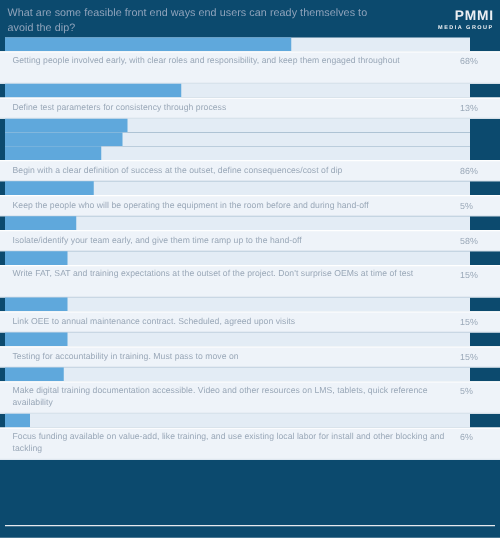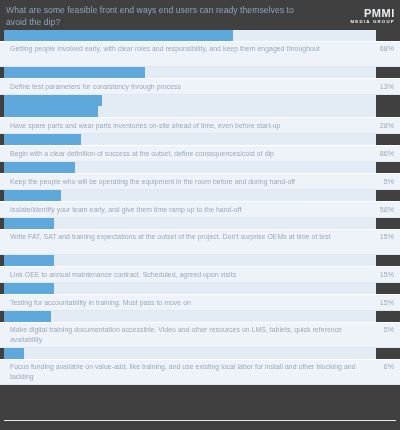--- a/index.html
+++ b/index.html
@@ -12,21 +12,21 @@
     background: #ffffff;
     font-family: "Liberation Sans", sans-serif;
     overflow: hidden;
     position: relative;
   }
 
   #chart-root {
     width: 400px;
     height: 430px;
     position: relative;
-    background: #404040;
+    background: #0c4a6e;
     box-sizing: border-box;
   }
 
   
   .header {
     position: relative;
     padding: 4px 6px 2px 6px;
     height: 30px;
     box-sizing: border-box;
   }
@@ -103,21 +103,21 @@
     line-height: 9.6px;
     color: #9aa8b8;
     flex: 1;
     padding-right: 8px;
     letter-spacing: 0.04px;
   }
   .row-value {
     font-size: 7.1px;
     color: #9aa8b8;
     width: 26px;
-    text-align: right;
+    text-align: left;
     flex: none;
     letter-spacing: 0.04px;
   }
 
   .tall .row-label-band { min-height: 26px; align-items: flex-start; }
   .tall .row-value { padding-top: 1px; }
 
   .footer-rule {
     position: absolute;
     left: 4px;
@@ -161,24 +161,20 @@
       </div>
       <div class="row">
         <div class="bar-track">
           <div class="bar-fill" style="width: 97.6314px;"></div>
         </div>
       </div>
       <div class="row">
         <div class="bar-track">
           <div class="bar-fill" style="width: 94.2648px;"></div>
         </div>
-        <div class="row-label-band">
-          <div class="row-label">Have spare parts and wear parts inventories on-site ahead of time, even before start-up</div>
-          <div class="row-value">28%</div>
-        </div>
       </div>
       <div class="row">
         <div class="bar-track">
           <div class="bar-fill" style="width: 77.4318px;"></div>
         </div>
         <div class="row-label-band">
           <div class="row-label">Begin with a clear definition of success at the outset, define consequences/cost of dip</div>
           <div class="row-value">86%</div>
         </div>
       </div>

